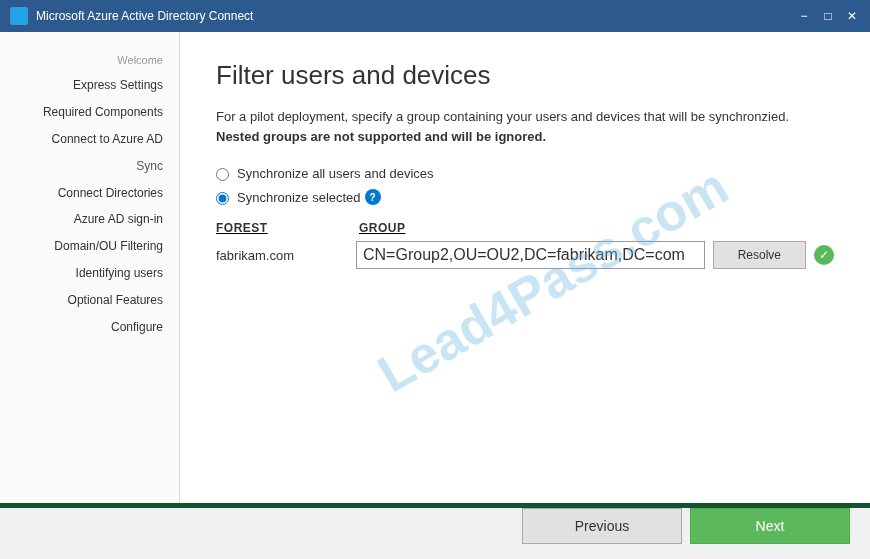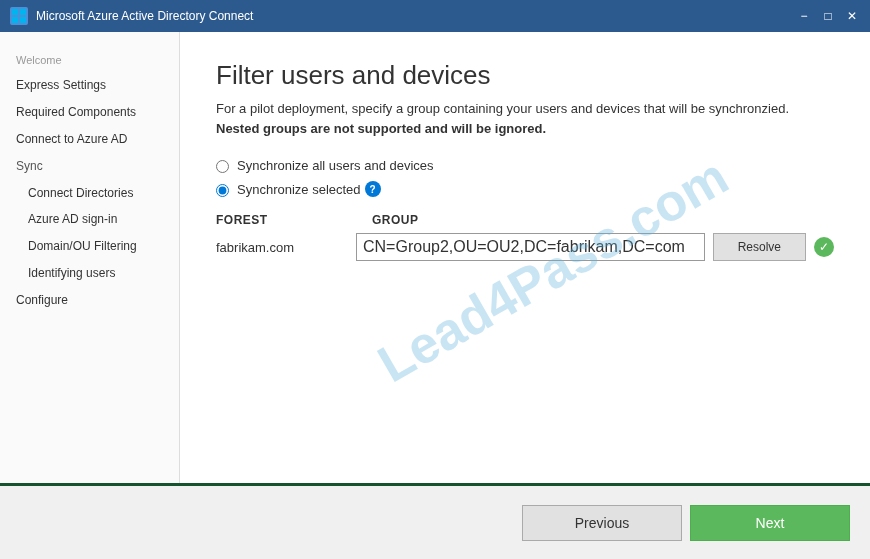--- a/index.html
+++ b/index.html
@@ -49,20 +49,21 @@
       border-right: 1px solid #ddd;
       padding: 16px 0;
       flex-shrink: 0;
     }
     .sidebar-item {
       padding: 5px 16px;
       font-size: 12px;
       color: #333;
       cursor: pointer;
       line-height: 1.4;
+      text-align: right;
     }
     .sidebar-item.active {
       background: #0078d7;
       color: white;
     }
     .sidebar-item.sub {
       padding-left: 28px;
     }
 
     
@@ -70,21 +71,21 @@
       flex: 1;
       padding: 28px 36px;
       background: white;
       overflow-y: auto;
     }
 
     .page-title {
       font-size: 26px;
       font-weight: 300;
       color: #333;
-      margin-bottom: 8px;
+      margin-bottom: 16px;
     }
 
     .description {
       font-size: 13px;
       color: #333;
       line-height: 1.5;
       margin-bottom: 20px;
       max-width: 600px;
     }
     .description strong { font-weight: bold; }
@@ -117,22 +118,23 @@
       cursor: pointer;
       font-weight: bold;
     }
 
     
     .filter-table {
       margin-top: 12px;
     }
     .filter-table-header {
       display: flex;
-      gap: 16px;
+      gap: 3px;
       margin-bottom: 6px;
+      text-decoration: underline;
     }
     .col-forest { width: 140px; font-size: 12px; font-weight: 600; color: #333; text-transform: uppercase; letter-spacing: 0.5px; }
     .col-group { flex: 1; font-size: 12px; font-weight: 600; color: #333; text-transform: uppercase; letter-spacing: 0.5px; }
 
     .filter-table-row {
       display: flex;
       align-items: center;
       gap: 8px;
     }
     .forest-name { width: 132px; font-size: 13px; color: #333; }
@@ -173,24 +175,24 @@
       font-weight: bold;
       pointer-events: none;
       white-space: nowrap;
       z-index: 10;
       font-family: Arial, sans-serif;
     }
 
     
     .footer {
       background: #f0f0f0;
-      border-top: 3px solid #14532d;
-      height: 76px;
-      display: flex;
-      align-items: center;
+      border-top: 5px solid #14532d;
+      height: 56px;
+      display: flex;
+      align-items: flex-start;
       justify-content: flex-end;
       padding: 0 20px;
       gap: 8px;
       flex-shrink: 0;
     }
 
     .btn-previous {
       width: 160px;
       height: 36px;
       background: #e1e1e1;
@@ -245,20 +247,21 @@
     <div class="sidebar">
       <div class="sidebar-item" style="color:#999; font-size:11px; padding-bottom:4px;">Welcome</div>
       <div class="sidebar-item">Express Settings</div>
       <div class="sidebar-item">Required Components</div>
       <div class="sidebar-item">Connect to Azure AD</div>
       <div class="sidebar-item" style="color:#555; ">Sync</div>
       <div class="sidebar-item sub">Connect Directories</div>
       <div class="sidebar-item sub">Azure AD sign-in</div>
       <div class="sidebar-item sub">Domain/OU Filtering</div>
       <div class="sidebar-item sub">Identifying users</div>
+      <div class="sidebar-item sub">Optional Features</div>
       <div class="sidebar-item">Configure</div>
     </div>
 
     <div class="main-panel">
       <h1 class="page-title">Filter users and devices</h1>
 
       <p class="description">
         For a pilot deployment, specify a group containing your users and devices that will be synchronzied. <strong>Nested groups are not supported and will be ignored.</strong>
       </p>
 

